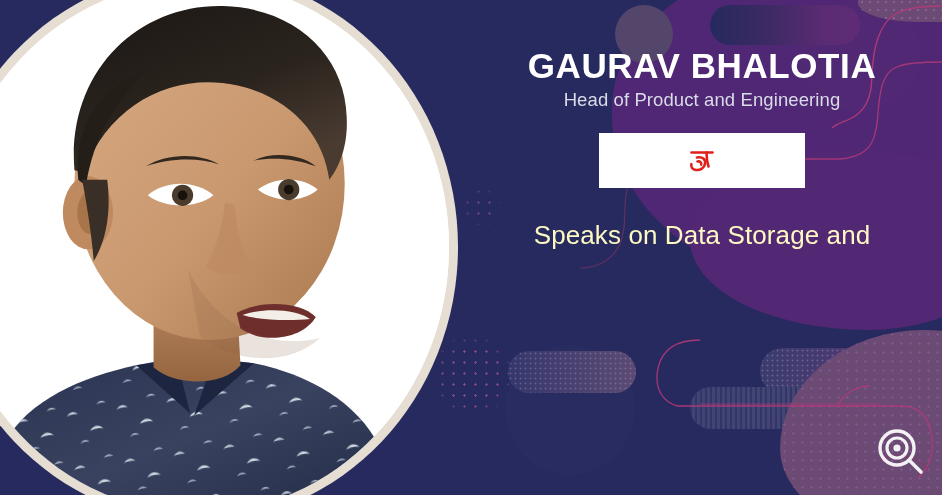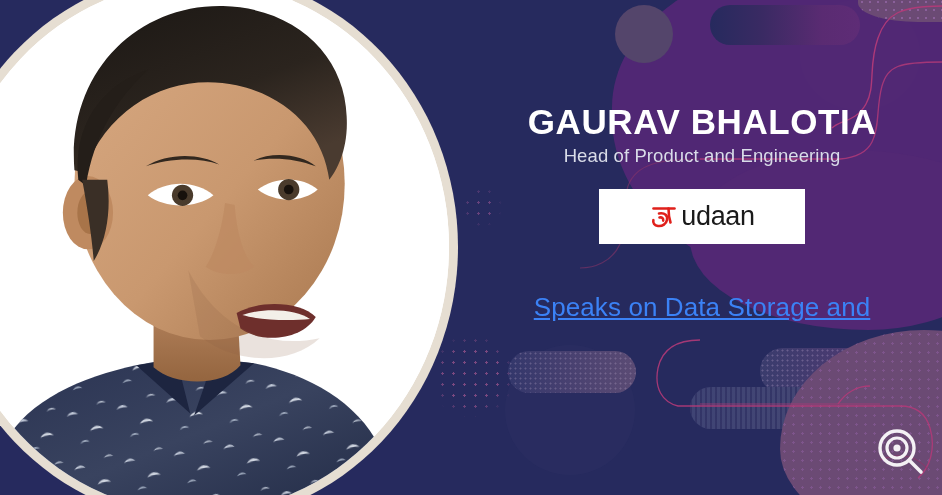--- a/index.html
+++ b/index.html
@@ -154,21 +154,21 @@
     position:relative;
   }
   .photo-art { position:absolute; inset:0; }
 
   
   .content {
     position:absolute; left:462px; top:0;
     width:480px; height:495px;
     display:flex; flex-direction:column;
     align-items:center;
-    padding-top:104px;
+    padding-top:48px;
   }
   .name {
     color:#ffffff;
     font-size:35px;
     font-weight:bold;
     letter-spacing:.6px;
     line-height:1;
     white-space:nowrap;
   }
   .role {
@@ -188,29 +188,28 @@
   .logo-mark { display:block; }
   .logo-word {
     color:#1a1a1a;
     font-size:27px;
     font-weight:400;
     letter-spacing:-.3px;
     line-height:1;
     margin-left:1px;
   }
   .topic {
-    margin-top:44px;
+    margin-top:28px;
     width:430px;
     text-align:center;
-    color:#3b82f6;
+    color:#fef9c3;
     font-size:26px;
     font-weight:400;
     line-height:1.5;
     letter-spacing:.1px;
-    text-decoration:underline;
   }
 
   .brand-icon {
     position:absolute; right:16px; bottom:18px;
     width:50px; height:50px;
   }
 </style>
 </head>
 <body>
 
@@ -332,21 +331,20 @@
     <div class="logo-card">
       <svg class="logo-mark" width="30" height="30" viewBox="0 0 30 30">
         <g fill="none" stroke="#e0201b" stroke-width="2.6" stroke-linecap="round">
           <path d="M4.5 6.5 H 25.5"></path>
           <path d="M19.5 6.5 C 19.5 12, 20 16, 21.5 20.5"></path>
           <path d="M10 11.5 C 16 10.5, 19 13.5, 18 18 C 17.2 21.8, 13.5 24.5, 9 24
                    C 5.5 23.6, 3.6 21, 4.4 18.2"></path>
           <path d="M10.5 15.5 C 13 15, 14.6 16.4, 14.2 18.6"></path>
         </g>
       </svg>
-      <span class="logo-word">udaan</span>
     </div>
 
     <div class="topic">
       <span>Speaks on Data Storage and</span><br>
     </div>
   </div>
 
   <svg class="brand-icon" viewBox="0 0 50 50">
     <circle cx="21" cy="21" r="17" fill="none" stroke="#f4f1f5" stroke-width="3.4"></circle>
     <circle cx="21" cy="21" r="10" fill="none" stroke="#f4f1f5" stroke-width="3.2"></circle>

